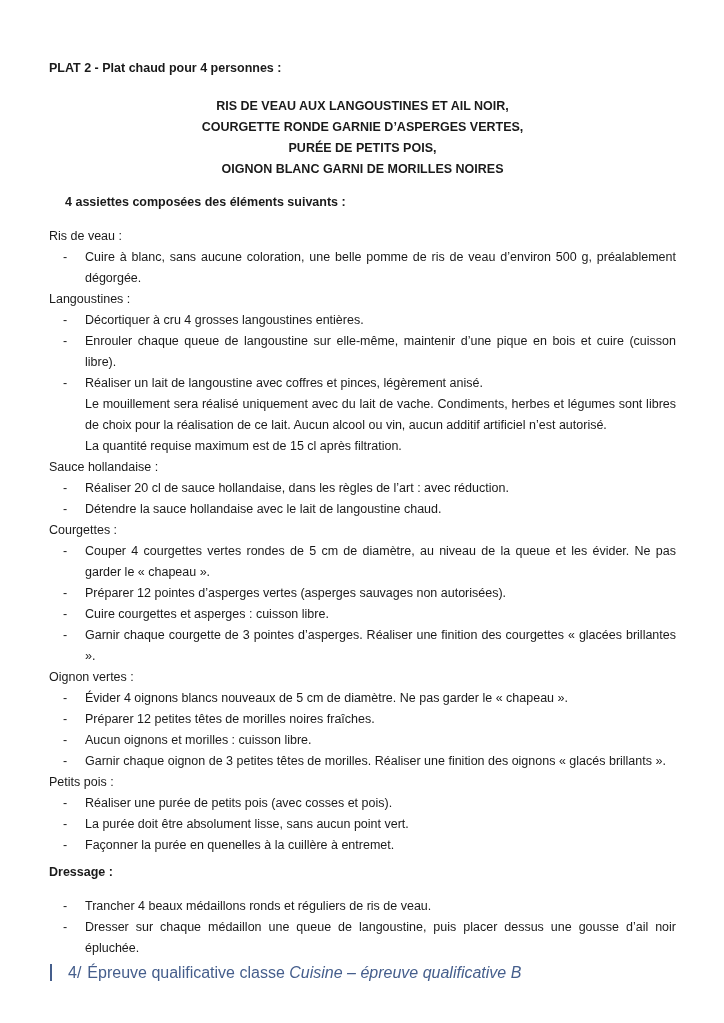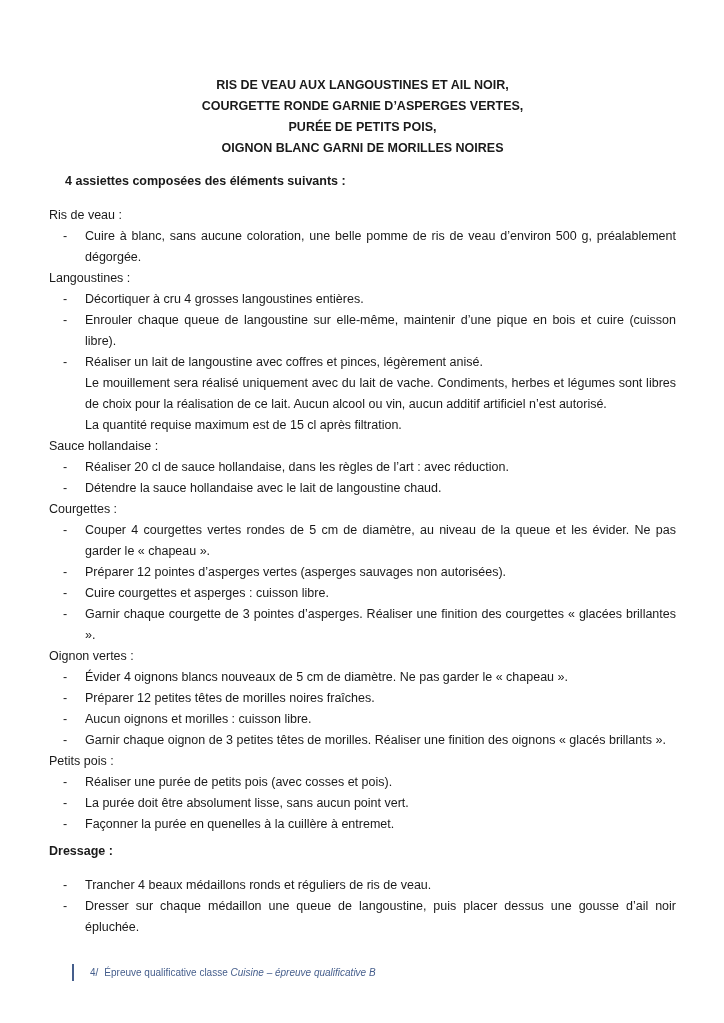--- a/index.html
+++ b/index.html
@@ -38,40 +38,41 @@
     width: 36px;
     padding-left: 14px;
     box-sizing: border-box;
   }
   .itxt { flex: 1; text-align: justify; }
   .itxt p { margin: 0; }
   .dressage { margin-top: 6px; }
   .dressage .sec-head { font-weight: bold; margin-bottom: 13px; }
   .footer {
     position: absolute;
-    left: 72px;
+    left: 50px;
     top: 964px;
     display: flex;
     align-items: center;
-    font-size: 10px;
+    font-size: 16px;
     line-height: 17px;
   }
   .footer-bar {
     width: 2px;
     height: 17px;
     margin-right: 16px;
   }
   .footer .pref { margin-right: 6px; }
   .footer .it { font-style: italic; }
 </style>
 </head>
 <body>
 
 <div class="content">
 
+  <p class="doc-heading">PLAT 2 - Plat chaud pour 4 personnes :</p>
 
   <div class="menu-title">
     <div>RIS DE VEAU AUX LANGOUSTINES ET AIL NOIR,</div>
     <div>COURGETTE RONDE GARNIE D’ASPERGES VERTES,</div>
     <div>PURÉE DE PETITS POIS,</div>
     <div>OIGNON BLANC GARNI DE MORILLES NOIRES</div>
   </div>
 
   <p class="intro">4 assiettes composées des éléments suivants :</p>
 

